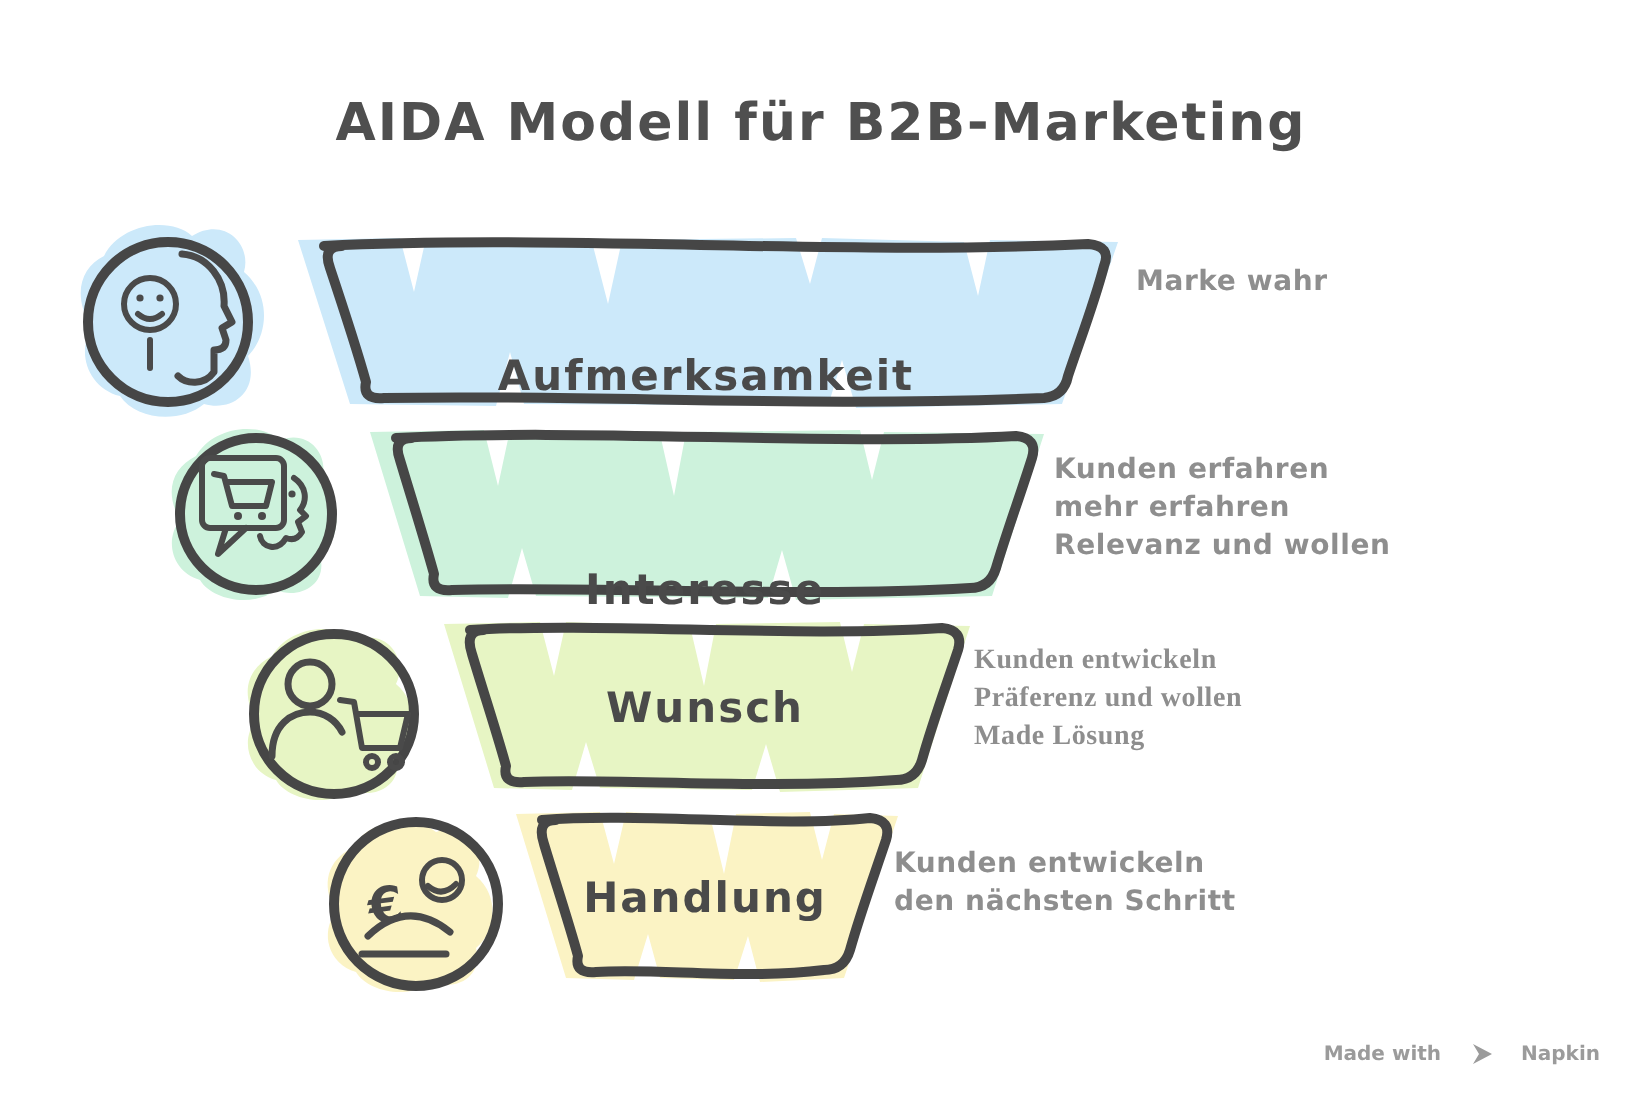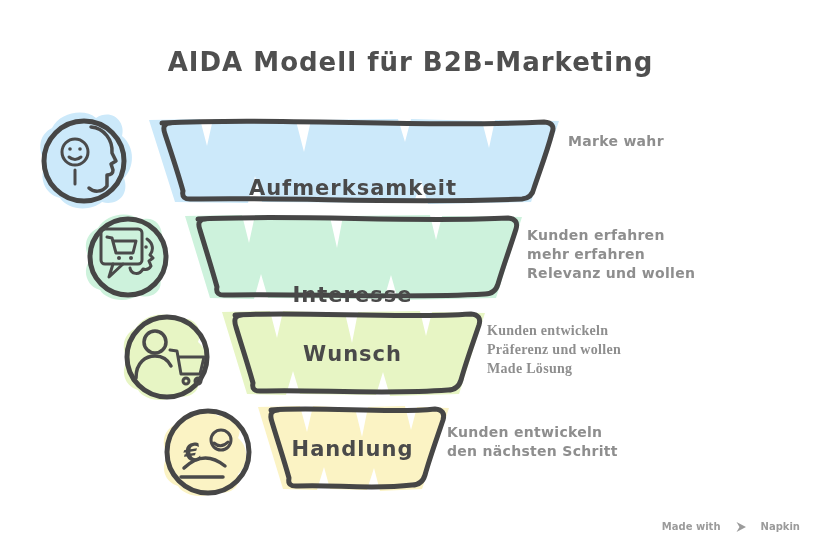--- a/index.html
+++ b/index.html
@@ -23,21 +23,21 @@
   .stage-desc{
     position:absolute;font-size:14px;font-weight:bold;line-height:19px;
     color:#8e8e8e;letter-spacing:0.3px;
   }
   .desc-0{left:568px;top:132px;}
   .desc-1{left:527px;top:226px;}
   .desc-2{left:487px;top:321px;font-family:Liberation Serif, serif;}
   .desc-3{left:447px;top:423px;}
   .stage-desc span{display:block;}
   .watermark{
-    position:absolute;right:21px;top:521px;display:flex;gap:14px;
+    position:absolute;right:21px;top:521px;display:flex;align-items:center;gap:14px;
     font-size:10px;font-weight:bold;color:#9b9b9b;
   }
   .wm-logo{display:inline-block;}
   .outline{fill:none;stroke:#464646;stroke-width:5;stroke-linecap:round;stroke-linejoin:round;}
   .glyph{fill:none;stroke:#4a4a4a;stroke-width:3.5;stroke-linecap:round;stroke-linejoin:round;}
   .glyph-thin{fill:none;stroke:#4a4a4a;stroke-width:3;stroke-linecap:round;stroke-linejoin:round;}
   .dot{fill:#4a4a4a;stroke:none;}
   .euro{font-family:"DejaVu Sans", sans-serif;font-size:25px;font-weight:bold;fill:#4a4a4a;}
 </style>
 </head>

